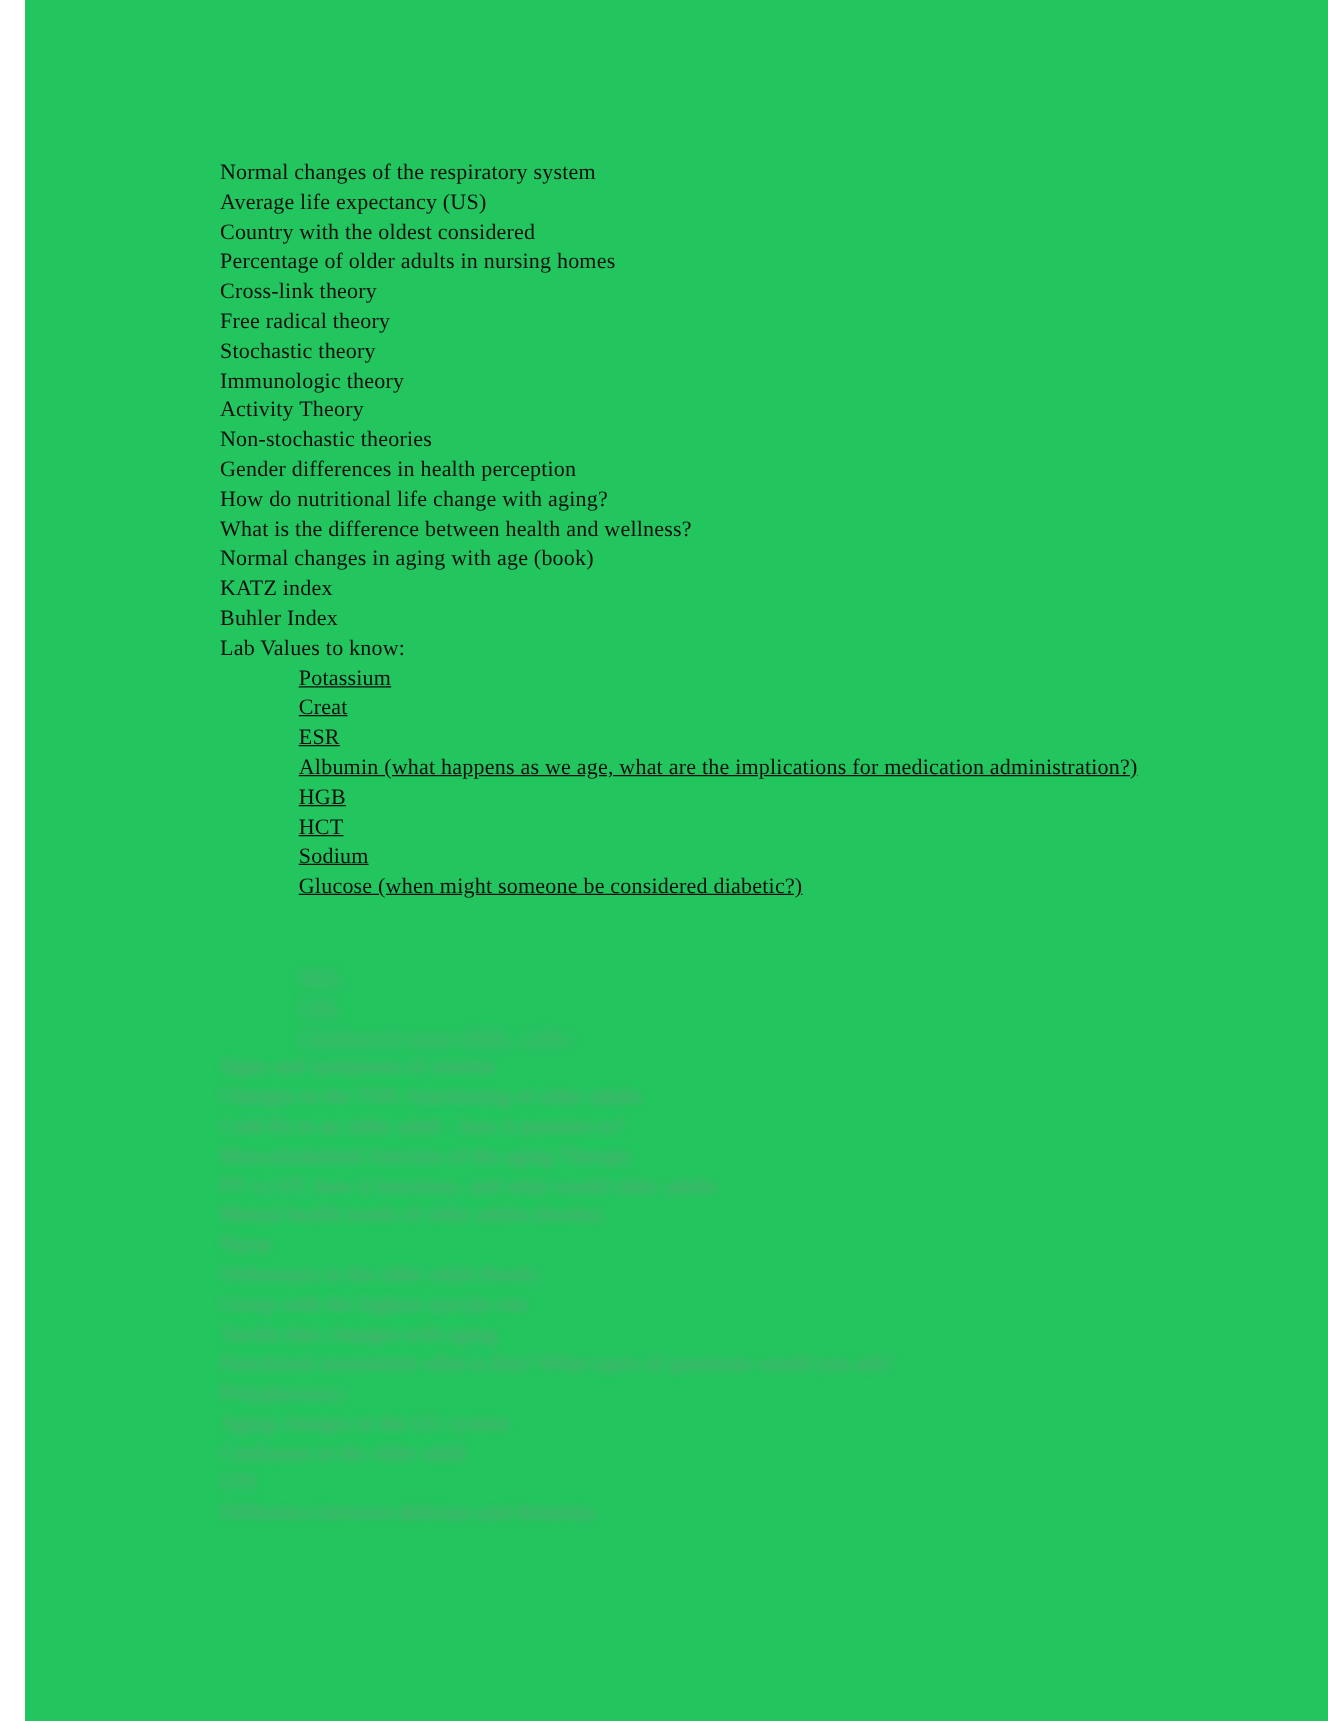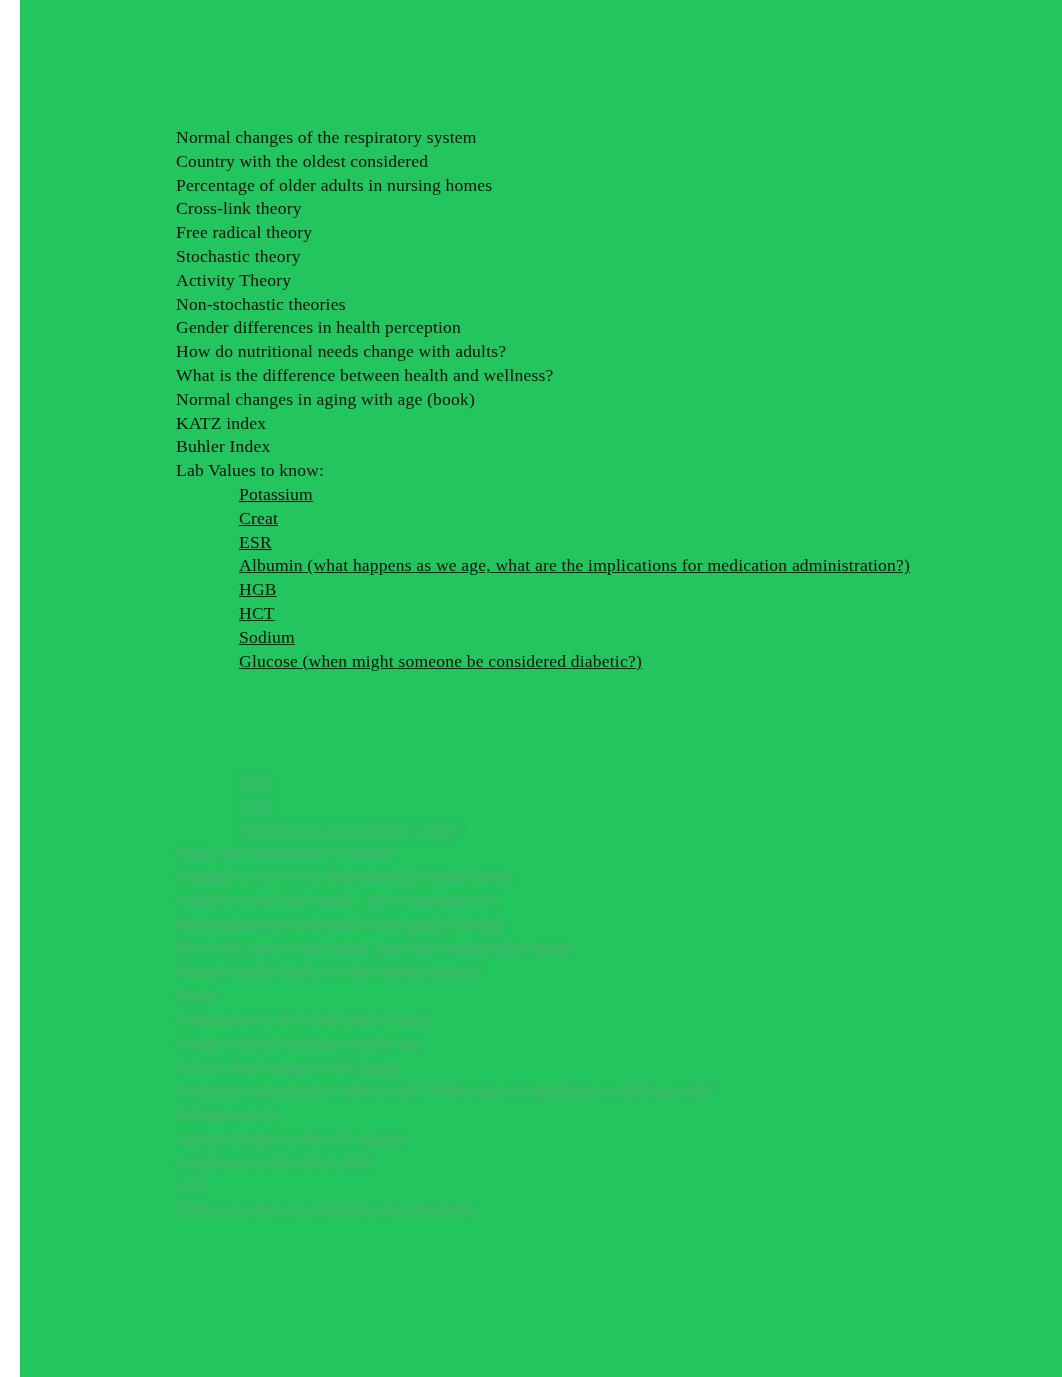--- a/index.html
+++ b/index.html
@@ -63,29 +63,31 @@
     opacity: 0.5;
   }
 </style>
 </head>
 <body>
 
 <div id="page">
 
   <div id="doc-body">
     <div class="line">Normal changes of the respiratory system</div>
+    <div class="line">Average life expectancy (US)</div>
     <div class="line">Country with the oldest considered</div>
     <div class="line">Percentage of older adults in nursing homes</div>
     <div class="line">Cross-link theory</div>
     <div class="line">Free radical theory</div>
     <div class="line">Stochastic theory</div>
+    <div class="line">Immunologic theory</div>
     <div class="line">Activity Theory</div>
     <div class="line">Non-stochastic theories</div>
     <div class="line">Gender differences in health perception</div>
-    <div class="line">How do nutritional needs change with adults?</div>
+    <div class="line">How do nutritional life change with aging?</div>
     <div class="line">What is the difference between health and wellness?</div>
     <div class="line">Normal changes in aging with age (book)</div>
     <div class="line">KATZ index</div>
     <div class="line">Buhler Index</div>
     <div class="line">Lab Values to know:</div>
 
     <div class="line indent">Potassium</div>
     <div class="line indent">Creat</div>
     <div class="line indent">ESR</div>
     <div class="line indent">Albumin (what happens as we age, what are the implications for medication administration?)</div>

